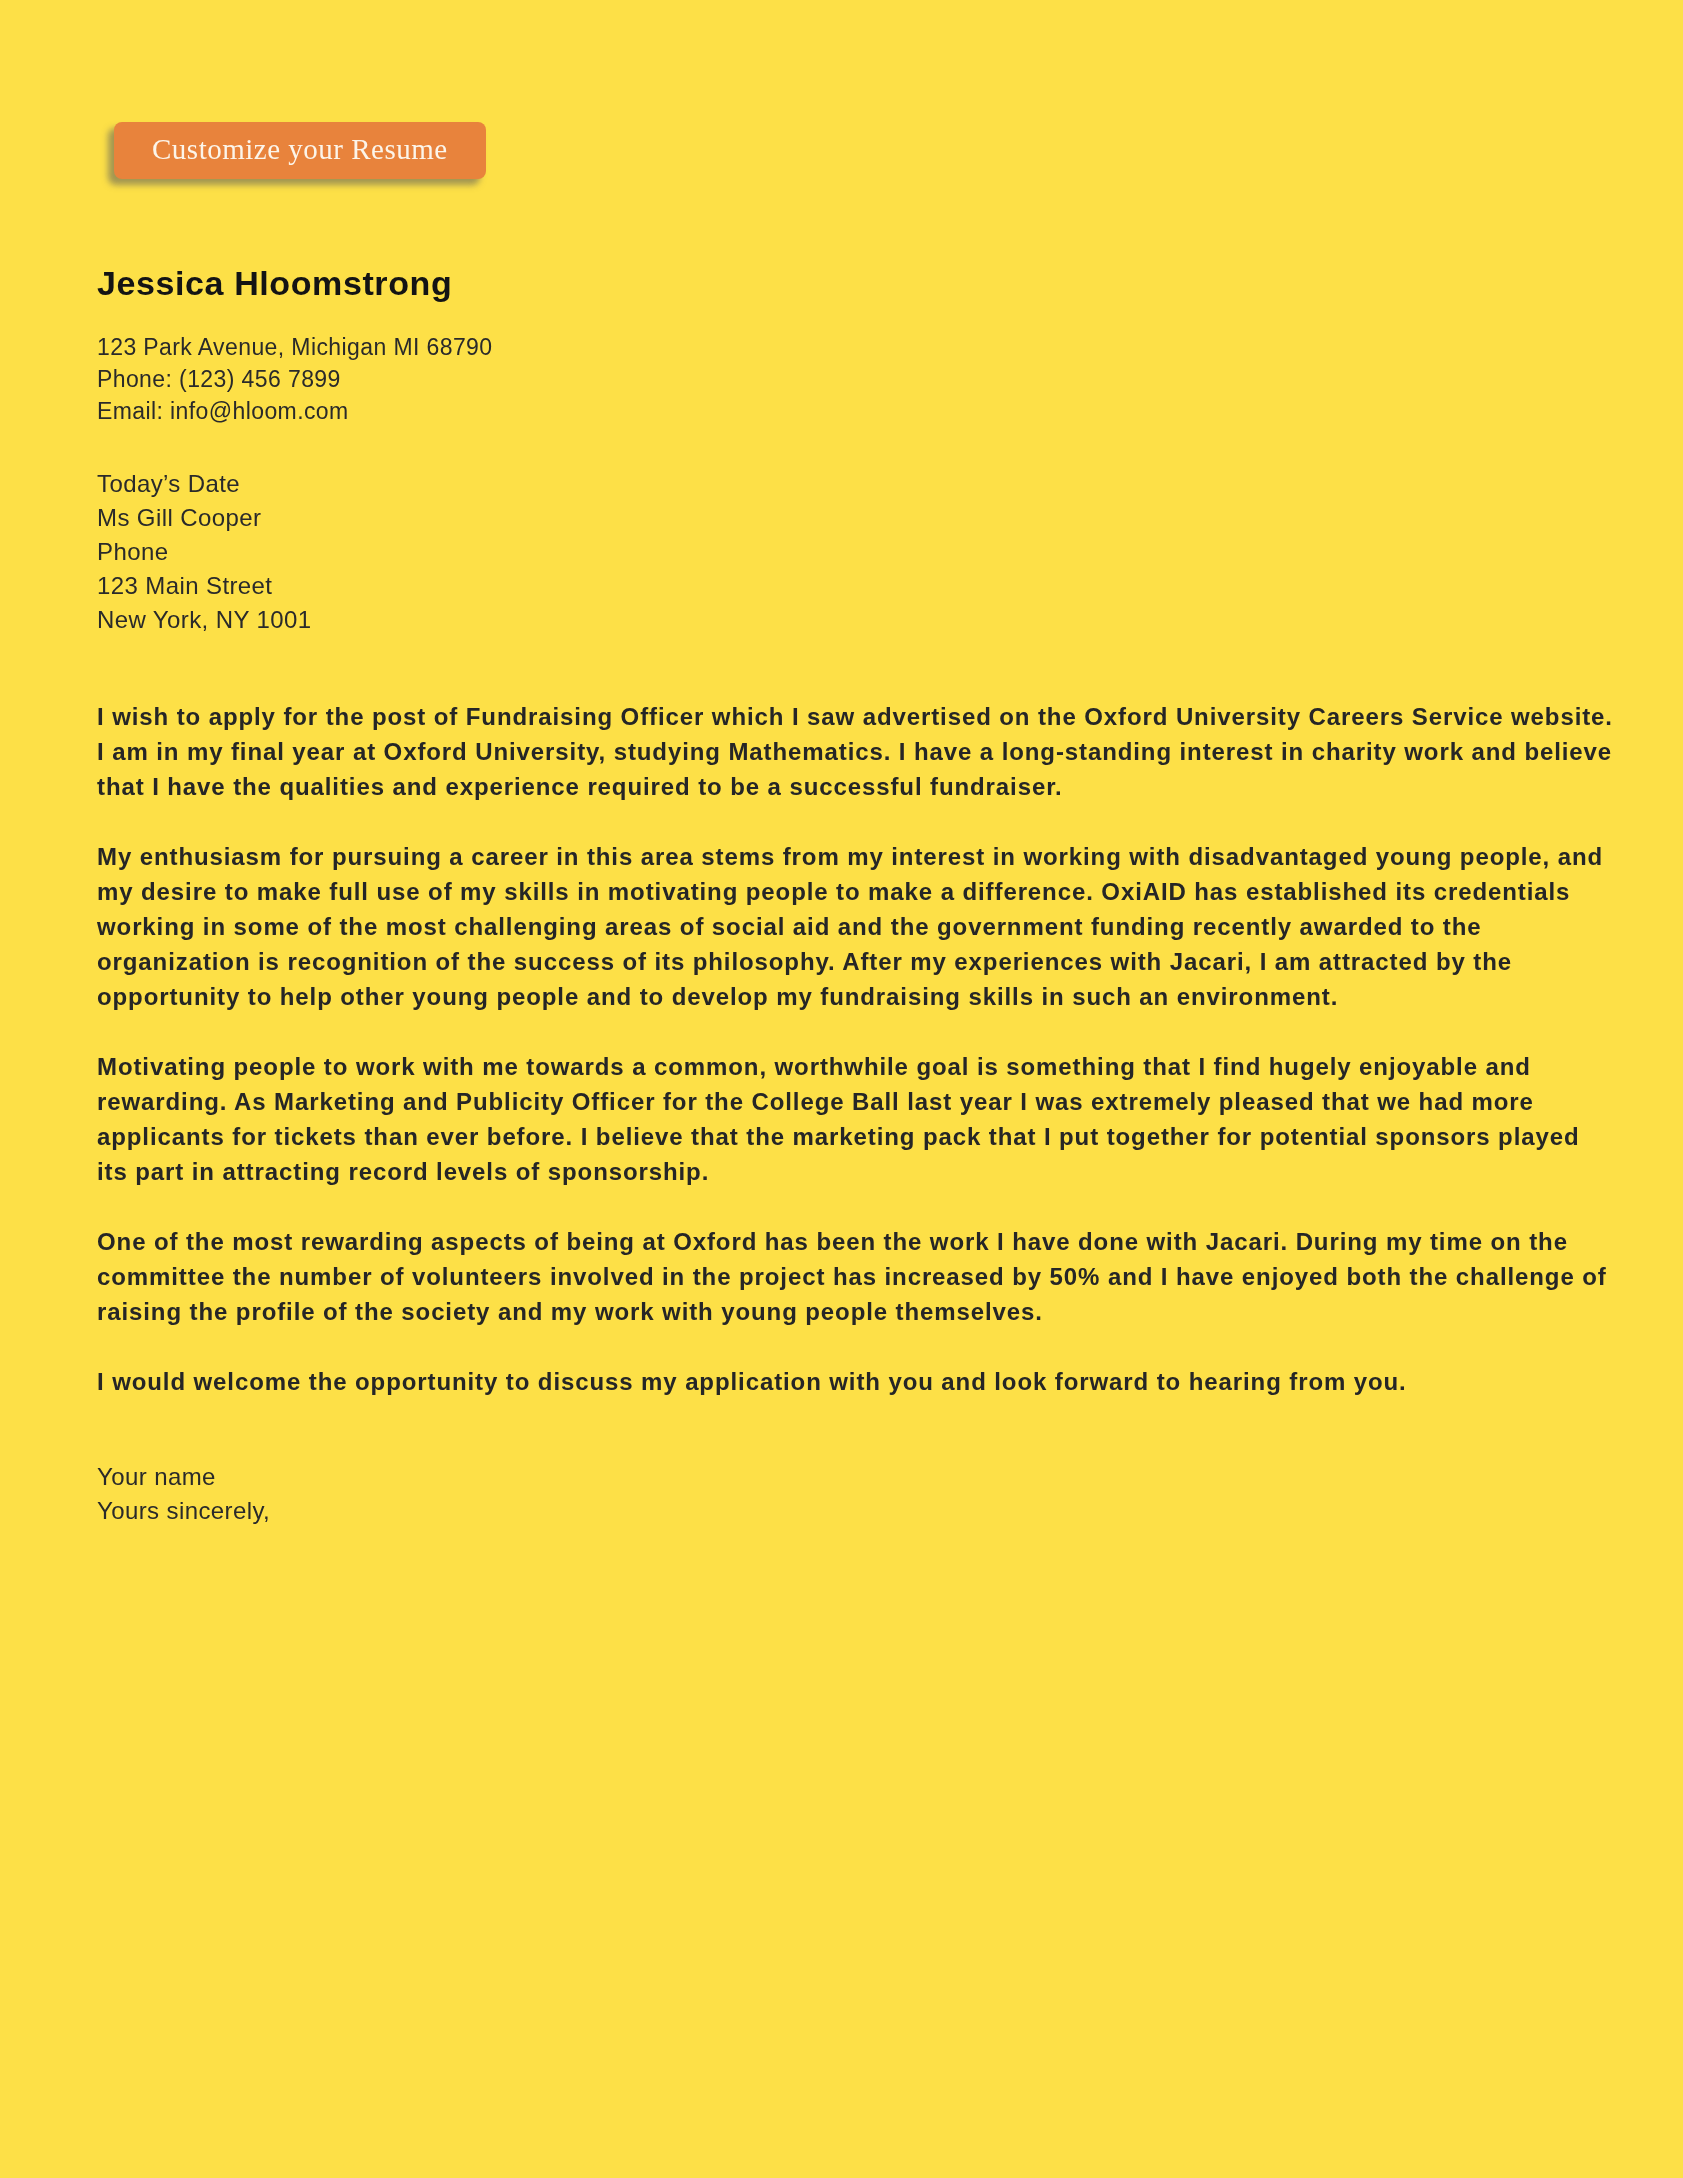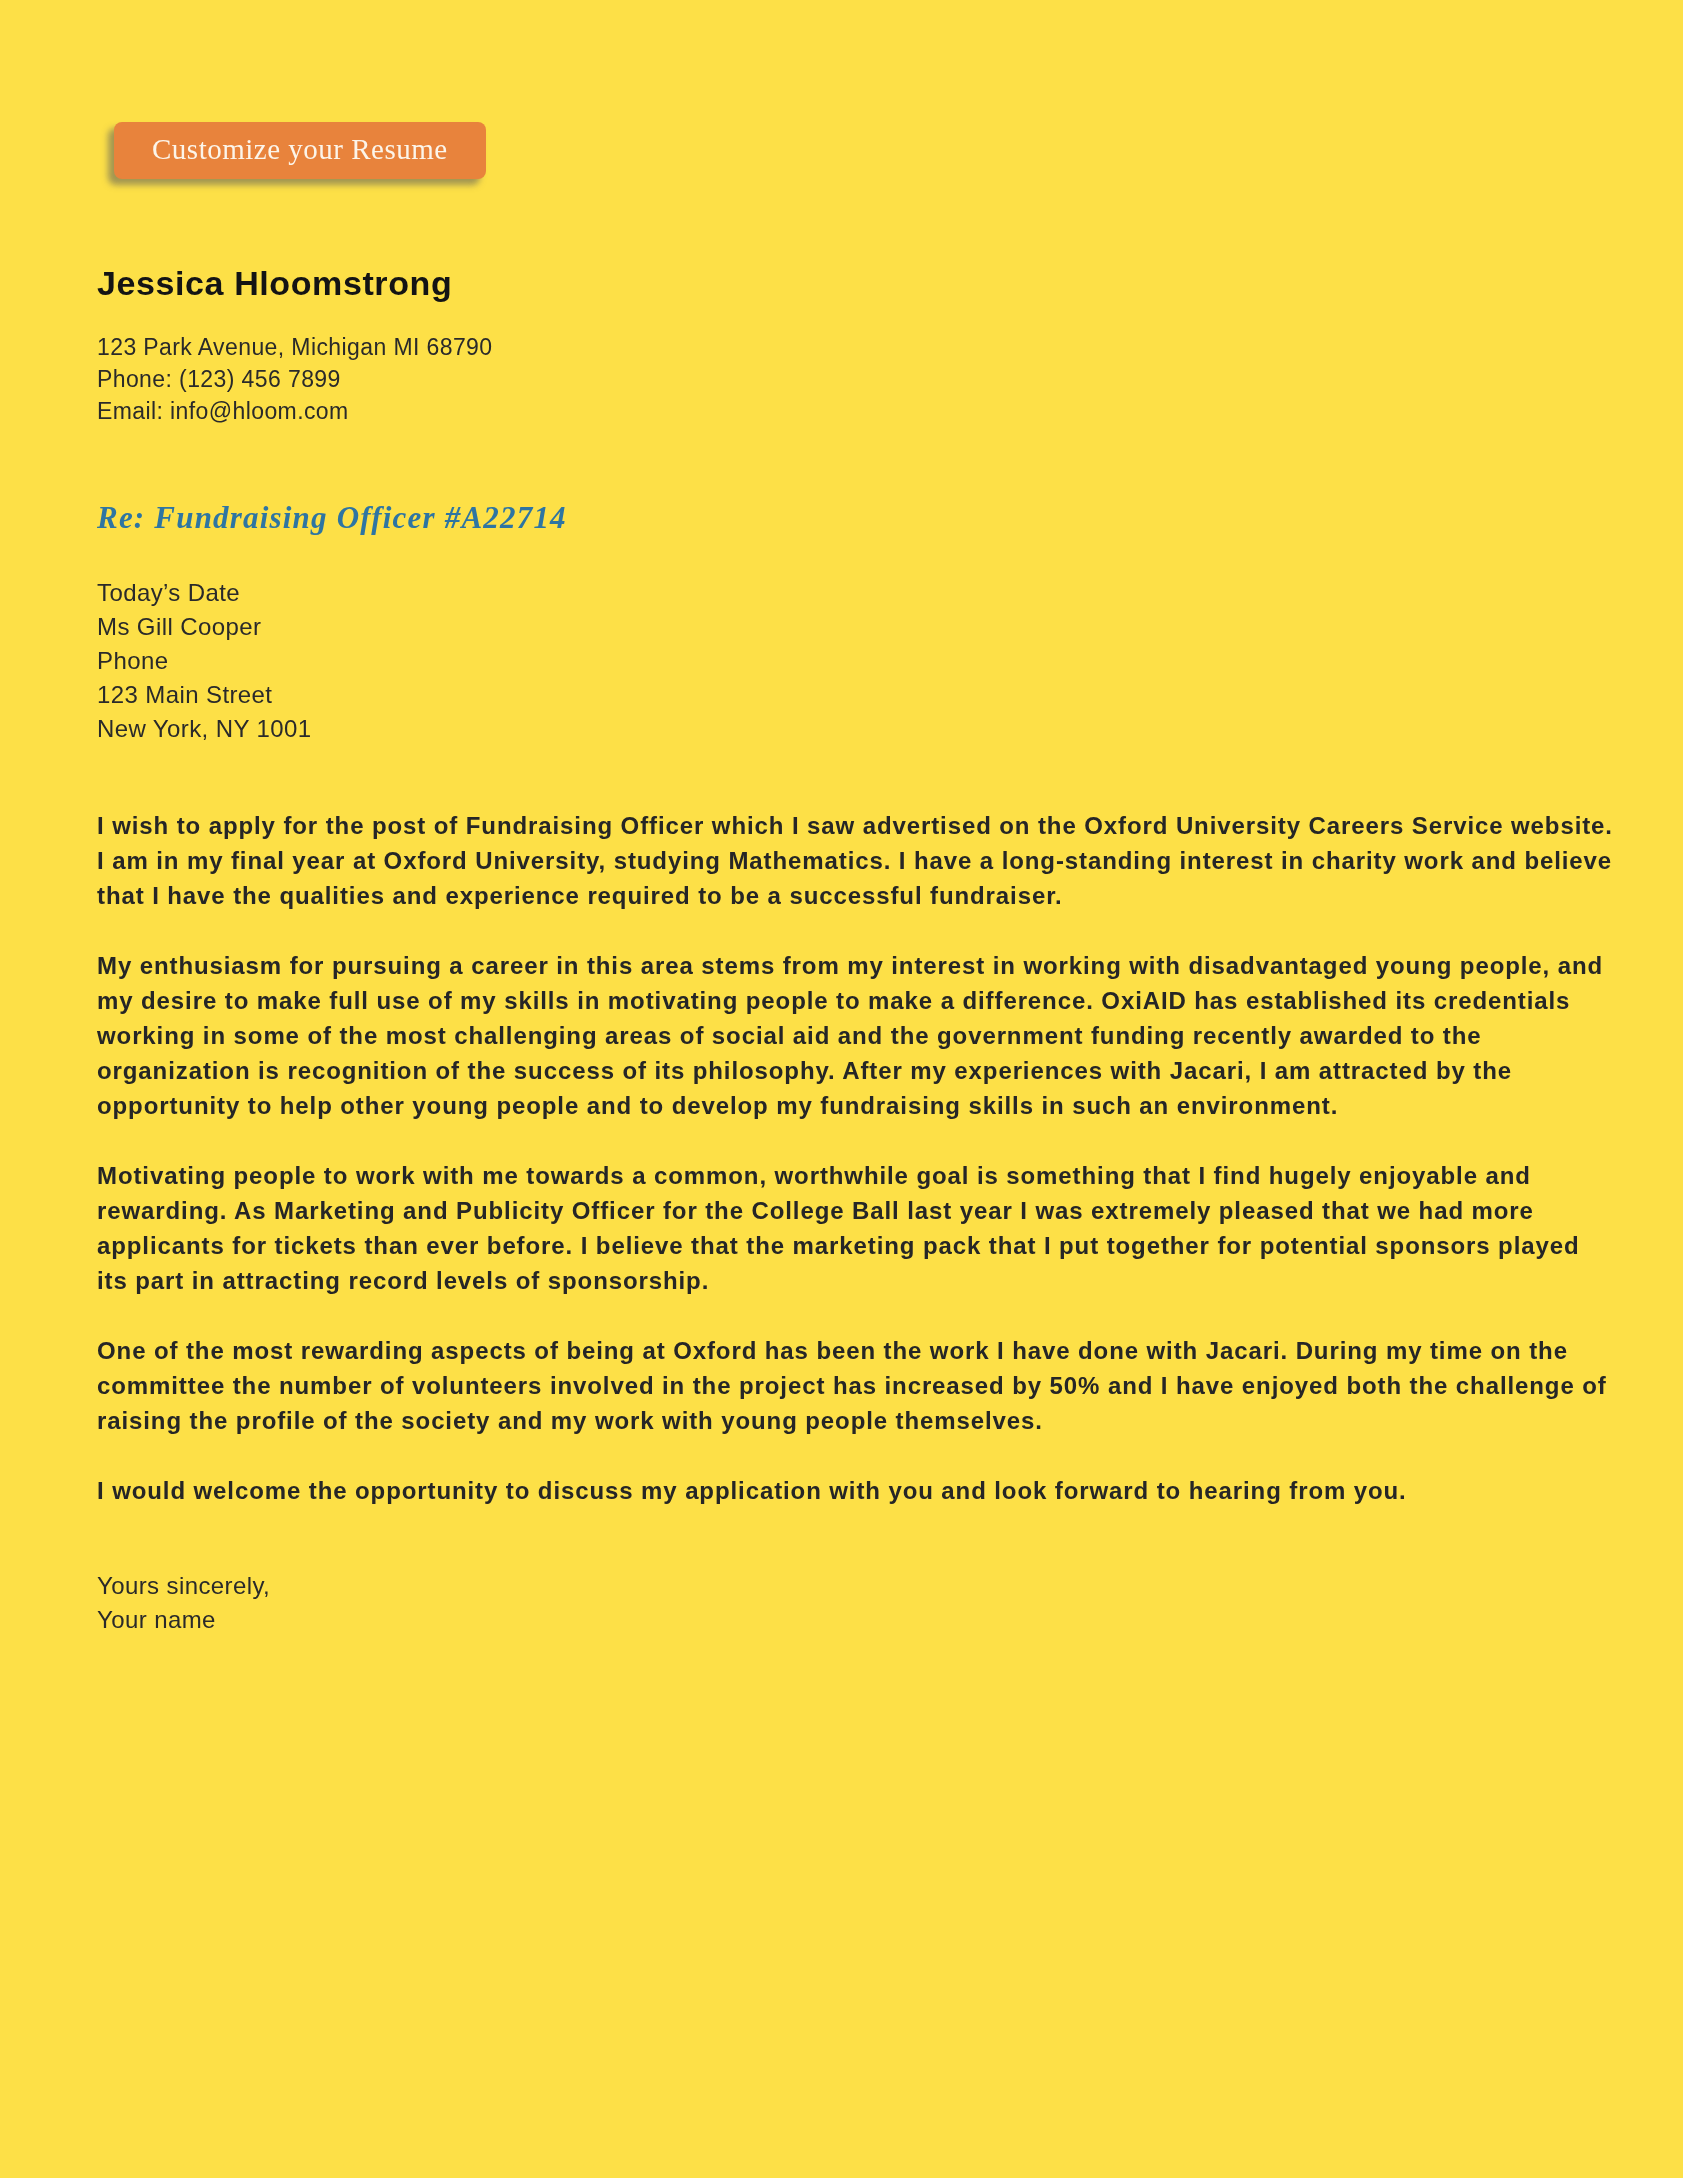--- a/index.html
+++ b/index.html
@@ -89,37 +89,36 @@
   <button class="cta-button" style="background: rgb(232, 131, 60); color: rgb(252, 245, 234);">Customize your Resume</button>
 
   <h1 class="sender-name">Jessica Hloomstrong</h1>
 
   <div class="contact-block">
     <div>123 Park Avenue, Michigan MI 68790</div>
     <div>Phone: (123) 456 7899</div>
     <div>Email: info@hloom.com</div>
   </div>
 
-  <div class="subject-line" style="color: rgb(46, 117, 162);">Re: Fundraising Officer #A22714</div>
 
   <div class="recipient-block">
     <div>Today’s Date</div>
     <div>Ms Gill Cooper</div>
     <div>Phone</div>
     <div>123 Main Street</div>
     <div>New York, NY 1001</div>
   </div>
 
   <div class="body-block">
     <p>I wish to apply for the post of Fundraising Officer which I saw advertised on the Oxford University Careers Service website. I am in my final year at Oxford University, studying Mathematics. I have a long-standing interest in charity work and believe that I have the qualities and experience required to be a successful fundraiser.</p>
     <p>My enthusiasm for pursuing a career in this area stems from my interest in working with disadvantaged young people, and my desire to make full use of my skills in motivating people to make a difference. OxiAID has established its credentials working in some of the most challenging areas of social aid and the government funding recently awarded to the organization is recognition of the success of its philosophy. After my experiences with Jacari, I am attracted by the opportunity to help other young people and to develop my fundraising skills in such an environment.</p>
     <p>Motivating people to work with me towards a common, worthwhile goal is something that I find hugely enjoyable and rewarding. As Marketing and Publicity Officer for the College Ball last year I was extremely pleased that we had more applicants for tickets than ever before. I believe that the marketing pack that I put together for potential sponsors played its part in attracting record levels of sponsorship.</p>
     <p>One of the most rewarding aspects of being at Oxford has been the work I have done with Jacari. During my time on the committee the number of volunteers involved in the project has increased by 50% and I have enjoyed both the challenge of raising the profile of the society and my work with young people themselves.</p>
     <p>I would welcome the opportunity to discuss my application with you and look forward to hearing from you.</p>
   </div>
 
   <div class="closing-block">
+    <div>Your name</div>
     <div>Yours sincerely,</div>
-    <div>Your name</div>
   </div>
 
 </div>
 
 
 </body></html>

